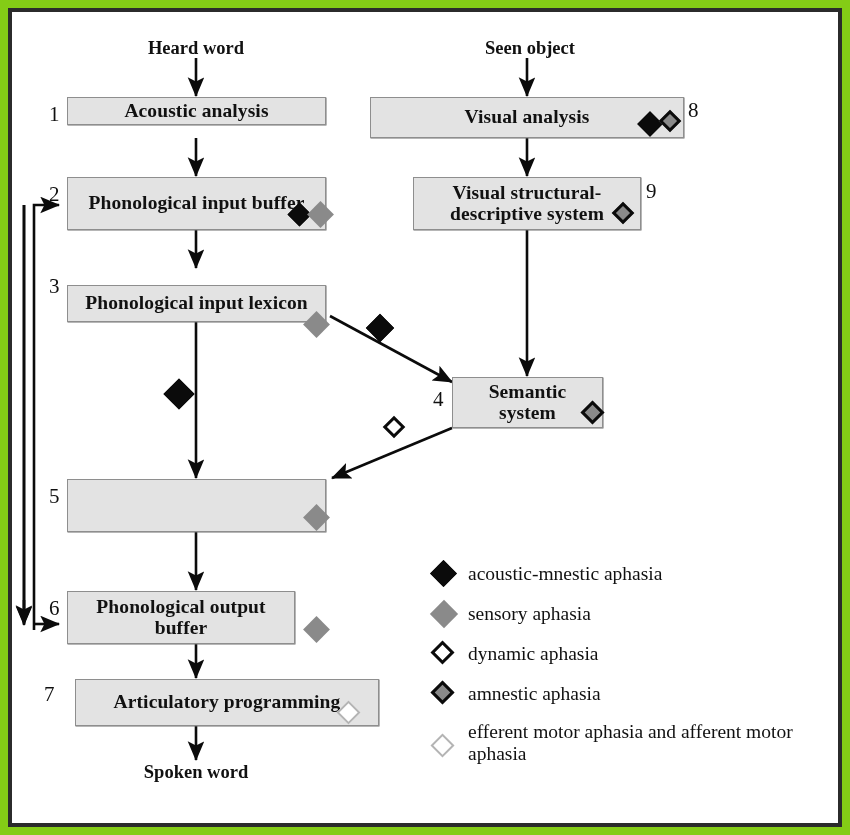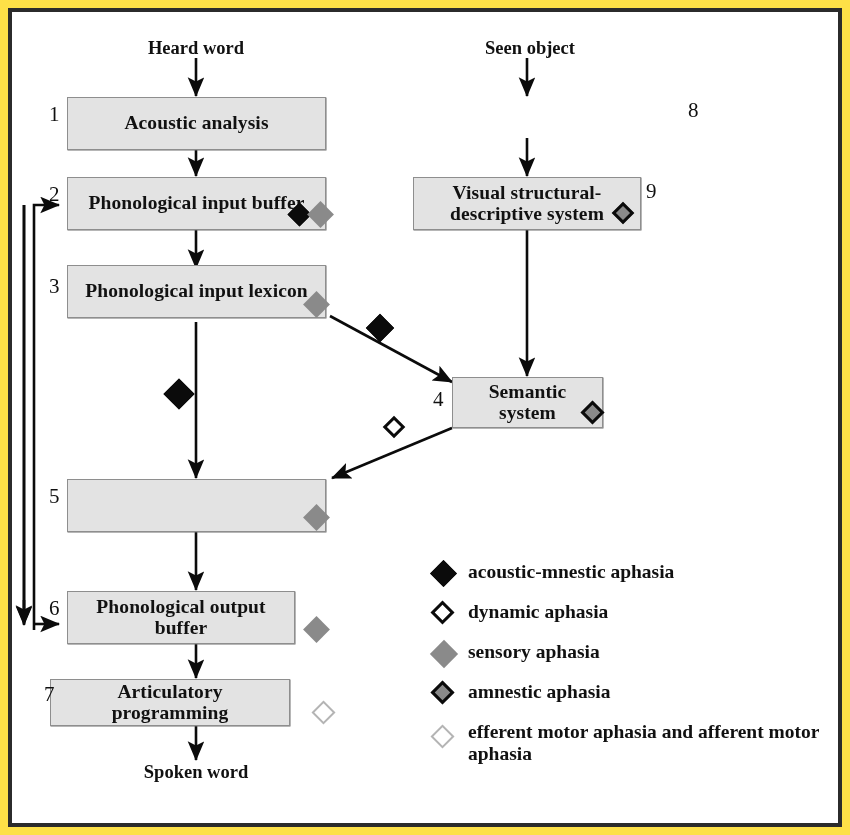--- a/index.html
+++ b/index.html
@@ -5,21 +5,21 @@
 <style>
   html, body {
     margin: 0;
     padding: 0;
     background: #ffffff;
   }
   #figure {
     position: relative;
     width: 850px;
     height: 835px;
-    background: #fde047;
+    background: #84cc16;
     font-family: "Liberation Serif", "DejaVu Serif", serif;
     overflow: hidden;
     box-sizing: border-box;
   }
   
   #frame {
     position: absolute;
     left: 8px;
     top: 8px;
     width: 834px;
@@ -90,24 +90,23 @@
   
   #legend {
     position: absolute;
     left: 428px;
     top: 560px;
     width: 400px;
   }
   .legend-row {
     position: relative;
     display: flex;
-    align-items: flex-start;
+    align-items: center;
     margin-bottom: 14px;
     min-height: 26px;
-    font-weight: bold;
   }
   .legend-swatch {
     position: relative;
     width: 40px;
     flex: 0 0 40px;
     height: 26px;
   }
   .legend-swatch .dia {
     left: 6px;
     top: 4px;
@@ -169,33 +168,33 @@
     <g stroke="#0b0b0b" stroke-width="2.6" fill="none" marker-end="url(#ah)">
       <path d="M 24,600 L 24,625"></path>
       <path d="M 34,624 L 59,624"></path>
     </g>
   </svg>
 
   <div class="flow-label" style="left:126px; top:38px; width:140px;">Heard word</div>
   <div class="flow-label" style="left:460px; top:38px; width:140px;">Seen object</div>
   <div class="flow-label" style="left:126px; top:762px; width:140px;">Spoken word</div>
 
-  <div class="box" style="left:67px; top:97px; width:259px; height:53px;">
+  <div class="box" style="left:67px; top:97px; width:259px; height:28px;">
     <span class="lbl">Acoustic analysis</span>
   </div>
   <div class="idx" style="left:49px; top:104px;">1</div>
 
   <div class="box" style="left:67px; top:177px; width:259px; height:53px;">
     <span class="lbl">Phonological input buffer</span>
     <div class="dia black" style="width:17px; height:17px; left:223px; top:28px;"></div>
     <div class="dia gray" style="width:19px; height:19px; left:243px; top:27px;"></div>
   </div>
   <div class="idx" style="left:49px; top:184px;">2</div>
 
-  <div class="box" style="left:67px; top:265px; width:259px; height:53px;">
+  <div class="box" style="left:67px; top:285px; width:259px; height:37px;">
     <span class="lbl">Phonological input lexicon</span>
     <div class="dia gray" style="width:19px; height:19px; left:239px; top:29px;"></div>
   </div>
   <div class="idx" style="left:49px; top:276px;">3</div>
 
   <div class="box" style="left:452px; top:377px; width:151px; height:51px;">
     <span class="lbl">Semantic system</span>
     <div class="dia grayblack" style="width:17px; height:17px; left:131px; top:26px;"></div>
   </div>
   <div class="idx" style="left:433px; top:389px;">4</div>
@@ -204,26 +203,31 @@
     <div class="dia gray" style="width:19px; height:19px; left:239px; top:28px;"></div>
   </div>
   <div class="idx" style="left:49px; top:486px;">5</div>
 
   <div class="box" style="left:67px; top:591px; width:228px; height:53px;">
     <span class="lbl">Phonological output buffer</span>
     <div class="dia gray" style="width:19px; height:19px; left:239px; top:28px;"></div>
   </div>
   <div class="idx" style="left:49px; top:598px;">6</div>
 
-  <div class="box" style="left:50px; top:679px; width:240px; height:47px;">
+  <div class="box" style="left:75px; top:679px; width:304px; height:47px;">
     <span class="lbl">Articulatory programming</span>
     <div class="dia whitelight" style="width:17px; height:17px; left:264px; top:24px;"></div>
   </div>
   <div class="idx" style="left:44px; top:684px;">7</div>
 
+  <div class="box" style="left:370px; top:97px; width:314px; height:41px;">
+    <span class="lbl">Visual analysis</span>
+    <div class="dia black" style="width:18px; height:18px; left:270px; top:17px;"></div>
+    <div class="dia grayblack" style="width:16px; height:16px; left:291px; top:15px;"></div>
+  </div>
   <div class="idx" style="left:688px; top:100px;">8</div>
 
   <div class="box" style="left:413px; top:177px; width:228px; height:53px;">
     <span class="lbl">Visual structural-descriptive system</span>
     <div class="dia grayblack" style="width:16px; height:16px; left:201px; top:27px;"></div>
   </div>
   <div class="idx" style="left:646px; top:181px;">9</div>
 
   <div class="dia black" style="width:20px; height:20px; left:370px; top:318px;"></div>
   <div class="dia black" style="width:22px; height:22px; left:168px; top:383px;"></div>
@@ -233,34 +237,34 @@
 
     <div class="legend-row">
       <span class="legend-swatch">
         <span class="dia black" style="width:19px; height:19px;"></span>
       </span>
       <span class="legend-text">acoustic-mnestic aphasia</span>
     </div>
 
     <div class="legend-row">
       <span class="legend-swatch">
+        <span class="dia gray" style="width:20px; height:20px;"></span>
+      </span>
+      <span class="legend-text">sensory aphasia</span>
+    </div>
+
+    <div class="legend-row">
+      <span class="legend-swatch">
         <span class="dia white" style="width:17px; height:17px;"></span>
       </span>
       <span class="legend-text">dynamic aphasia</span>
     </div>
 
     <div class="legend-row">
       <span class="legend-swatch">
-        <span class="dia gray" style="width:20px; height:20px;"></span>
-      </span>
-      <span class="legend-text">sensory aphasia</span>
-    </div>
-
-    <div class="legend-row">
-      <span class="legend-swatch">
         <span class="dia grayblack" style="width:17px; height:17px;"></span>
       </span>
       <span class="legend-text">amnestic aphasia</span>
     </div>
 
     <div class="legend-row">
       <span class="legend-swatch">
         <span class="dia whitelight" style="width:17px; height:17px; top:8px;"></span>
       </span>
       <span class="legend-text" style="max-width:360px;">efferent motor aphasia and afferent motor aphasia</span>

